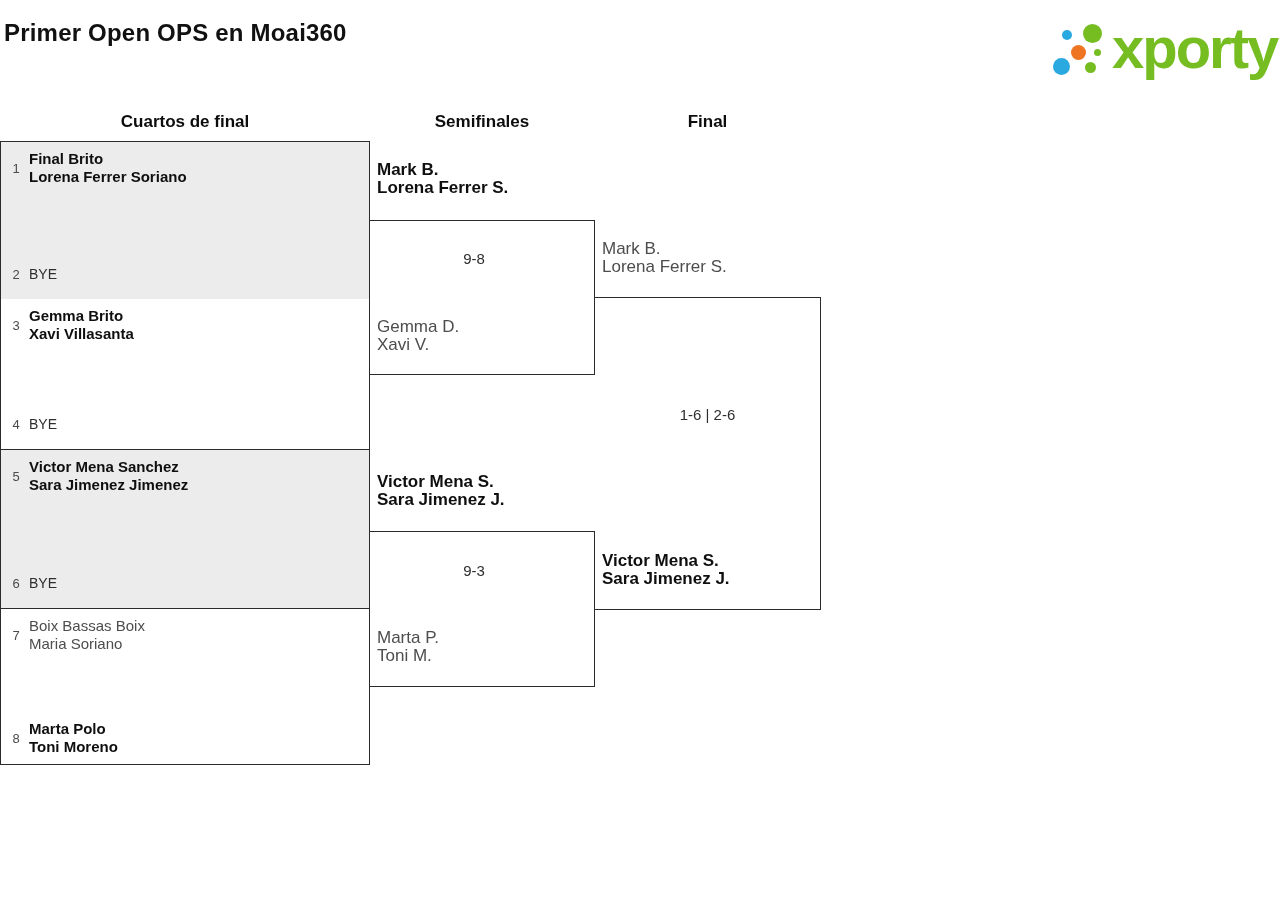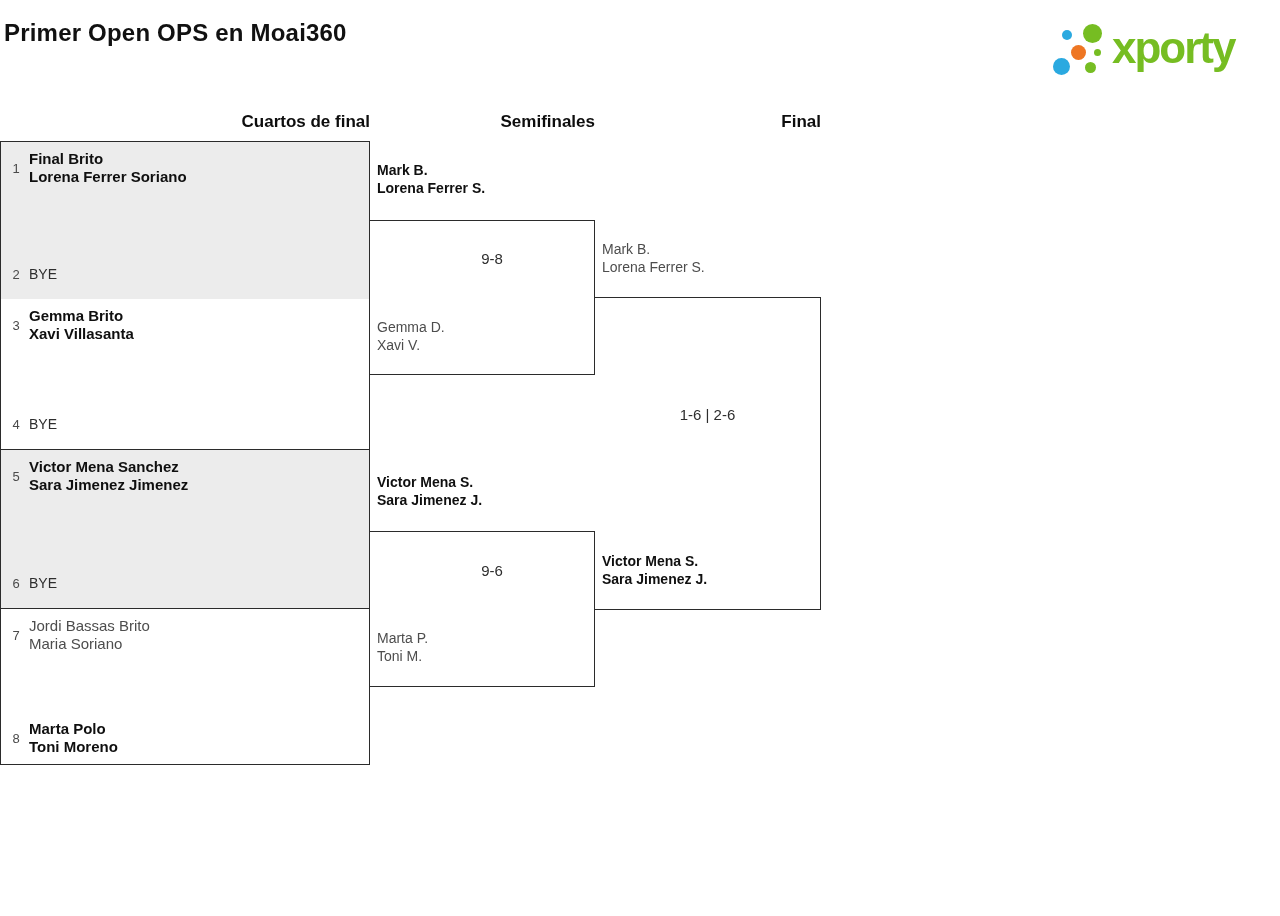--- a/index.html
+++ b/index.html
@@ -17,24 +17,24 @@
   .logo { position:absolute; left:1050px; top:0; width:228px; height:75px; cursor:pointer; }
   .dot { position:absolute; border-radius:50%; }
   .dot-b1 { left:12px; top:16px; width:10px; height:10px; }
   .dot-g1 { left:33px; top:10px; width:19px; height:19px; }
   .dot-o1 { left:21px; top:31px; width:15px; height:15px; }
   .dot-g2 { left:44px; top:35px; width:7px;  height:7px;  }
   .dot-b2 { left:3px;  top:44px; width:17px; height:17px; }
   .dot-g3 { left:35px; top:48px; width:11px; height:11px; }
   .logo-word {
     position:absolute; left:62px; top:6px;
-    font-size:44px; font-weight:800; letter-spacing:-2px; line-height:56px;
+    font-size:58px; font-weight:800; letter-spacing:-2px; line-height:56px;
   }
   
-  .round-label { position:absolute; top:98px; font-size:17px; font-weight:700; text-align:right; color:#0d0d0d; }
+  .round-label { position:absolute; top:98px; font-size:17px; font-weight:700; text-align:center; color:#0d0d0d; }
   .round-qf { left:0;     width:370px; }
   .round-sf { left:369px; width:226px; }
   .round-f  { left:594px; width:227px; }
   
   .box { position:absolute; box-sizing:border-box; border:1px solid #2b2b2b; }
   .qf { left:0; width:370px; }
   .qf1 { top:127px; height:159px; background:#ececec; }
   .qf2 { top:285px; height:151px; border-top:none; background:#ffffff; }
   .qf3 { top:436px; height:159px; border-top:none; background:#ececec; }
   .qf4 { top:595px; height:156px; border-top:none; background:#ffffff; }
@@ -52,23 +52,23 @@
   .team-row.at-bottom-team { left:8px; bottom:8px; }
   .seed { width:14px; text-align:center; font-size:13px; color:#4a4a4a; margin-right:6px; flex:none; }
   .names { font-size:15px; line-height:18px; }
   .winner { font-weight:700; color:#0f0f0f; }
   .loser  { font-weight:400; color:#4d4d4d; }
   .byetxt { font-weight:400; color:#2e2e2e; font-size:14px; }
   .score-center {
     position:absolute; left:0; width:100%; top:50%; transform:translateY(-50%);
     text-align:center; font-size:15px; color:#2e2e2e;
   }
-  .float-names { position:absolute; font-size:14px; line-height:18px; }
+  .float-names { position:absolute; font-size:17px; line-height:18px; }
   .float-score { position:absolute; text-align:center; font-size:15px; color:#2e2e2e; }
-  .score-sf { left:387px; width:210px; }
+  .score-sf { left:369px; width:210px; }
   .score-f  { left:594px; width:227px; }
 </style>
 </head>
 <body>
 
 <div class="page">
 
   <div class="title-block">
     <div class="title-line">Primer Open OPS en Moai360</div>
   </div>
@@ -128,21 +128,21 @@
     <div class="team-row at-bottom-bye">
       <span class="seed">6</span>
       <span class="names byetxt">BYE</span>
     </div>
   </div>
 
   <div class="box qf qf4">
     <div class="team-row at-top">
       <span class="seed">7</span>
       <span class="names loser">
-        <div>Jordi Bassas Brito</div>
+        <div>Boix Bassas Boix</div>
         <div>Maria Soriano</div>
       </span>
     </div>
     <div class="team-row at-bottom-team">
       <span class="seed">8</span>
       <span class="names winner">
         <div>Marta Polo</div>
         <div>Toni Moreno</div>
       </span>
     </div>
@@ -160,21 +160,21 @@
   <div class="float-score score-sf" style="top:236px;">9-8</div>
   <div class="float-names loser" style="left:377px; top:304px;">
     <div>Gemma D.</div>
     <div>Xavi V.</div>
   </div>
 
   <div class="float-names winner" style="left:377px; top:459px;">
     <div>Victor Mena S.</div>
     <div>Sara Jimenez J.</div>
   </div>
-  <div class="float-score score-sf" style="top:548px;">9-6</div>
+  <div class="float-score score-sf" style="top:548px;">9-3</div>
   <div class="float-names loser" style="left:377px; top:615px;">
     <div>Marta P.</div>
     <div>Toni M.</div>
   </div>
 
   <div class="float-names loser" style="left:602px; top:226px;">
     <div>Mark B.</div>
     <div>Lorena Ferrer S.</div>
   </div>
   <div class="float-score score-f" style="top:392px;">1-6 | 2-6</div>

